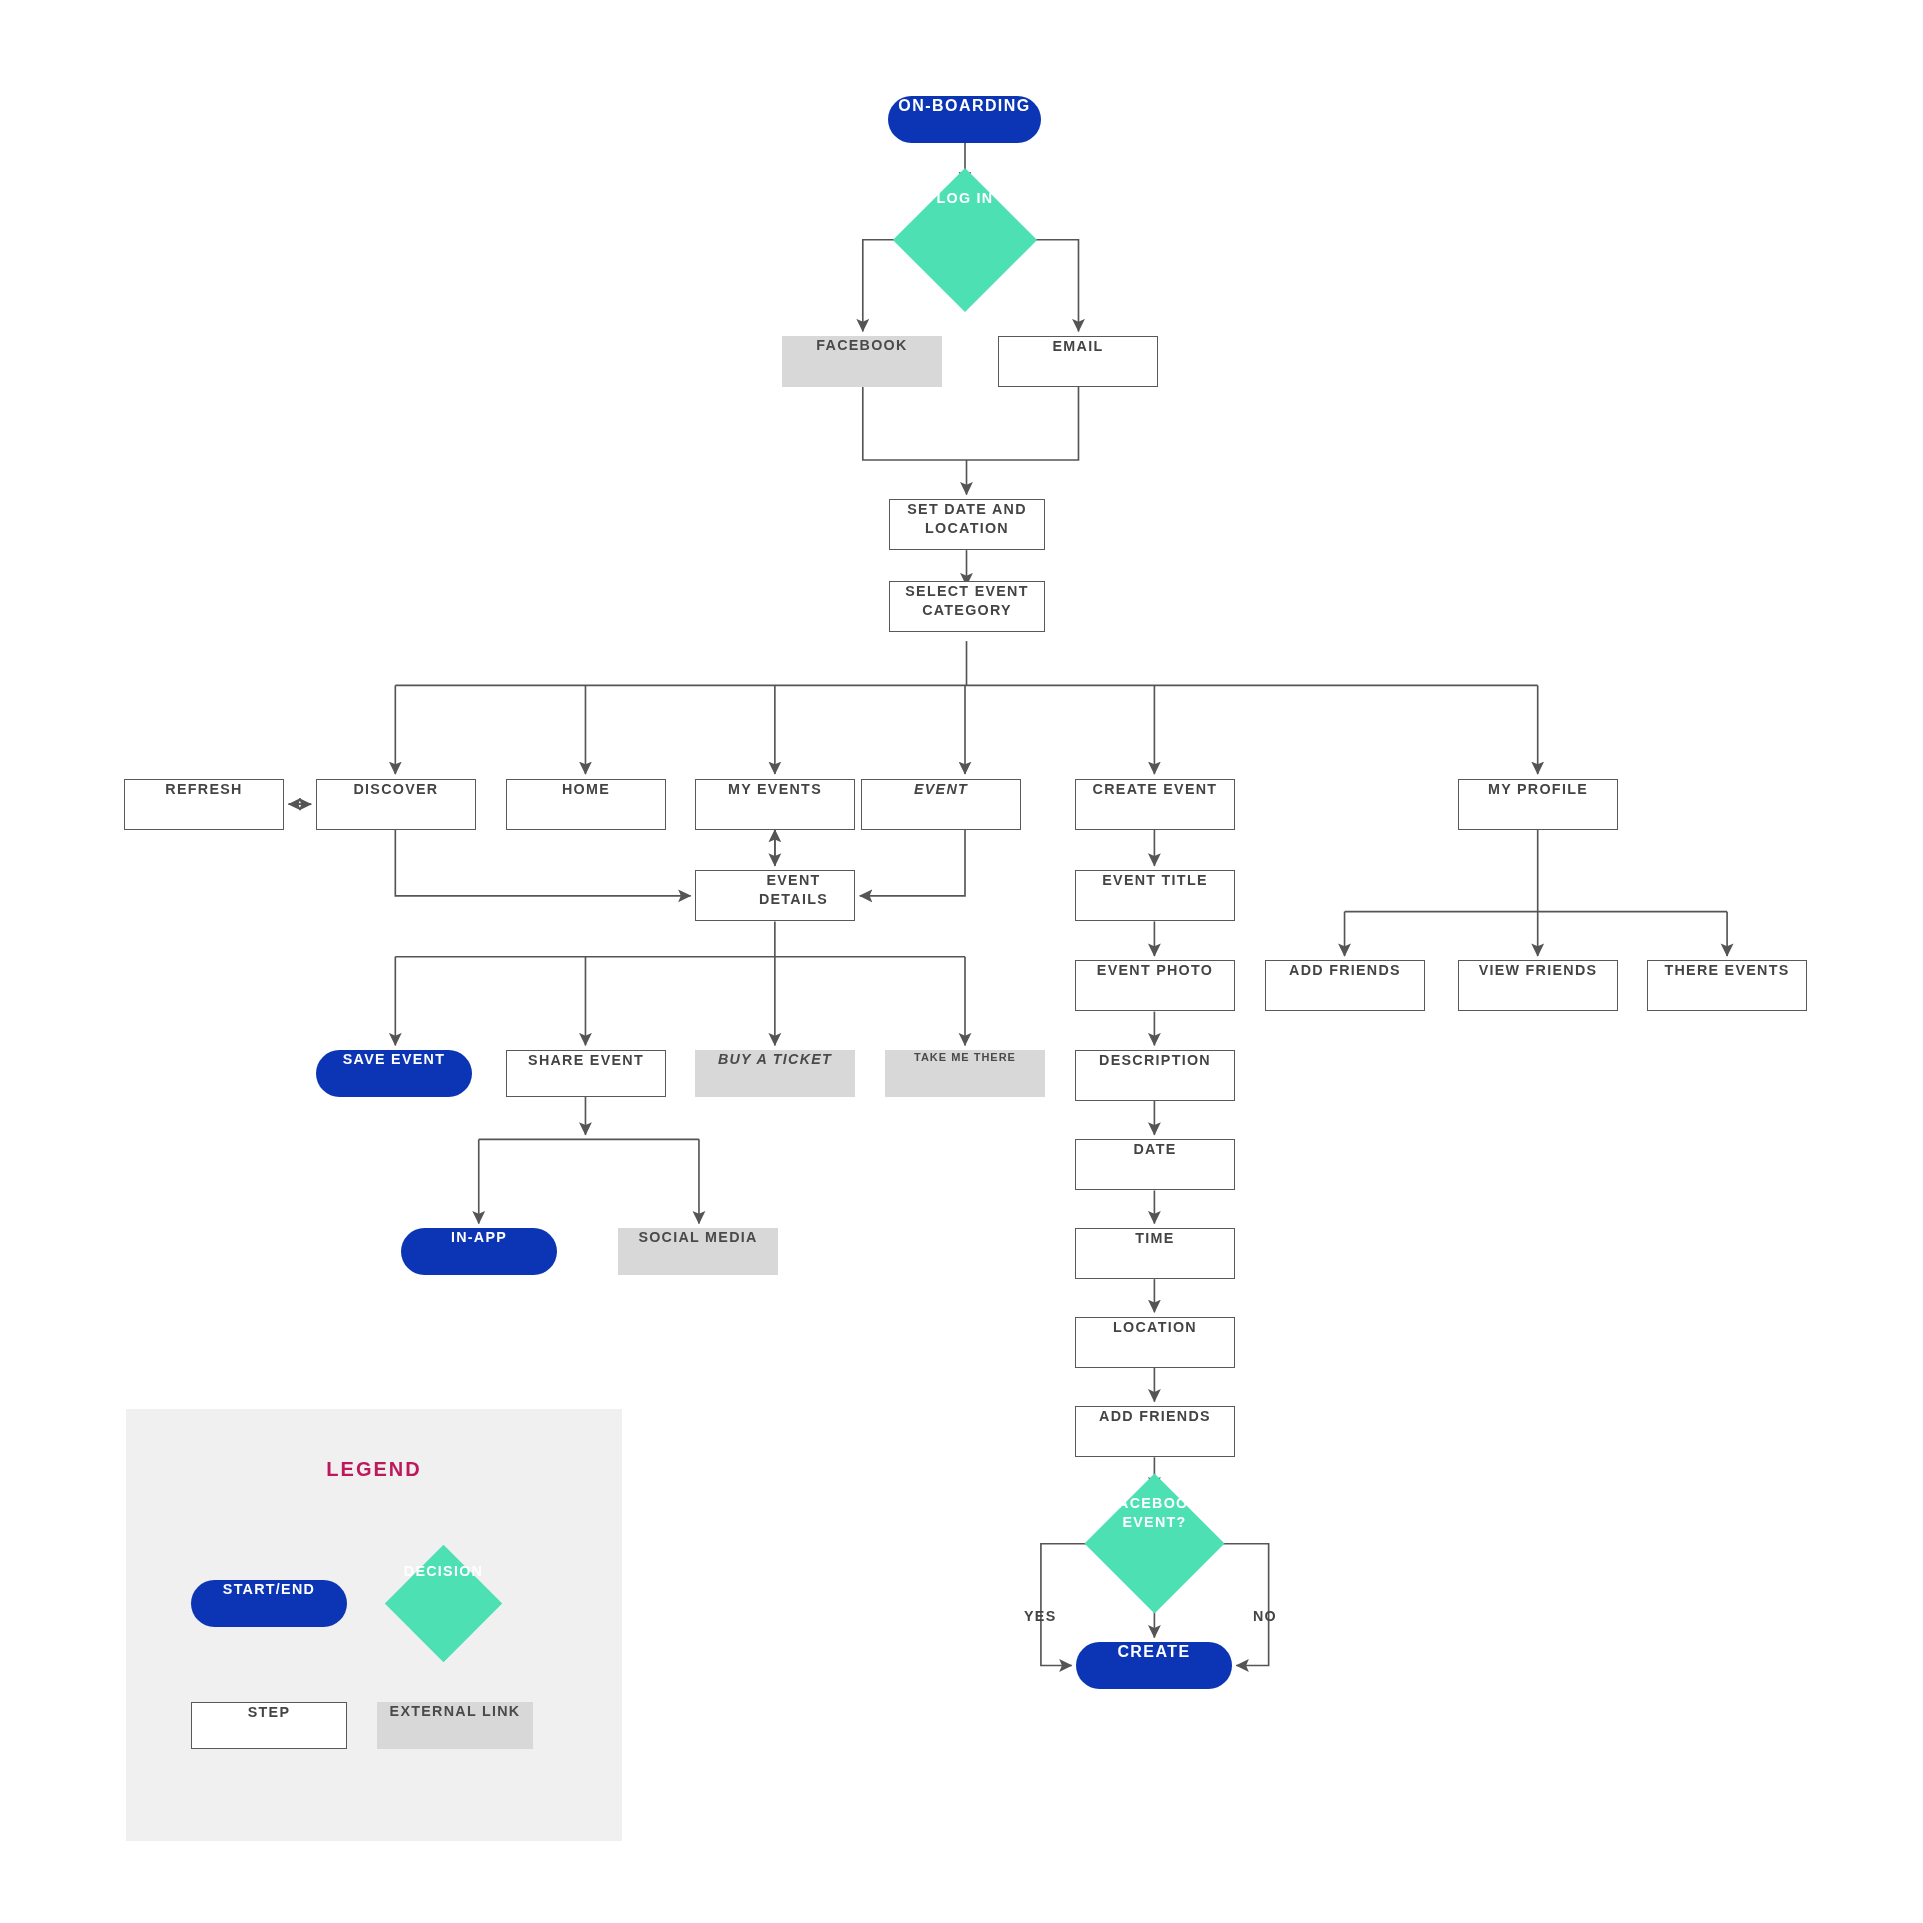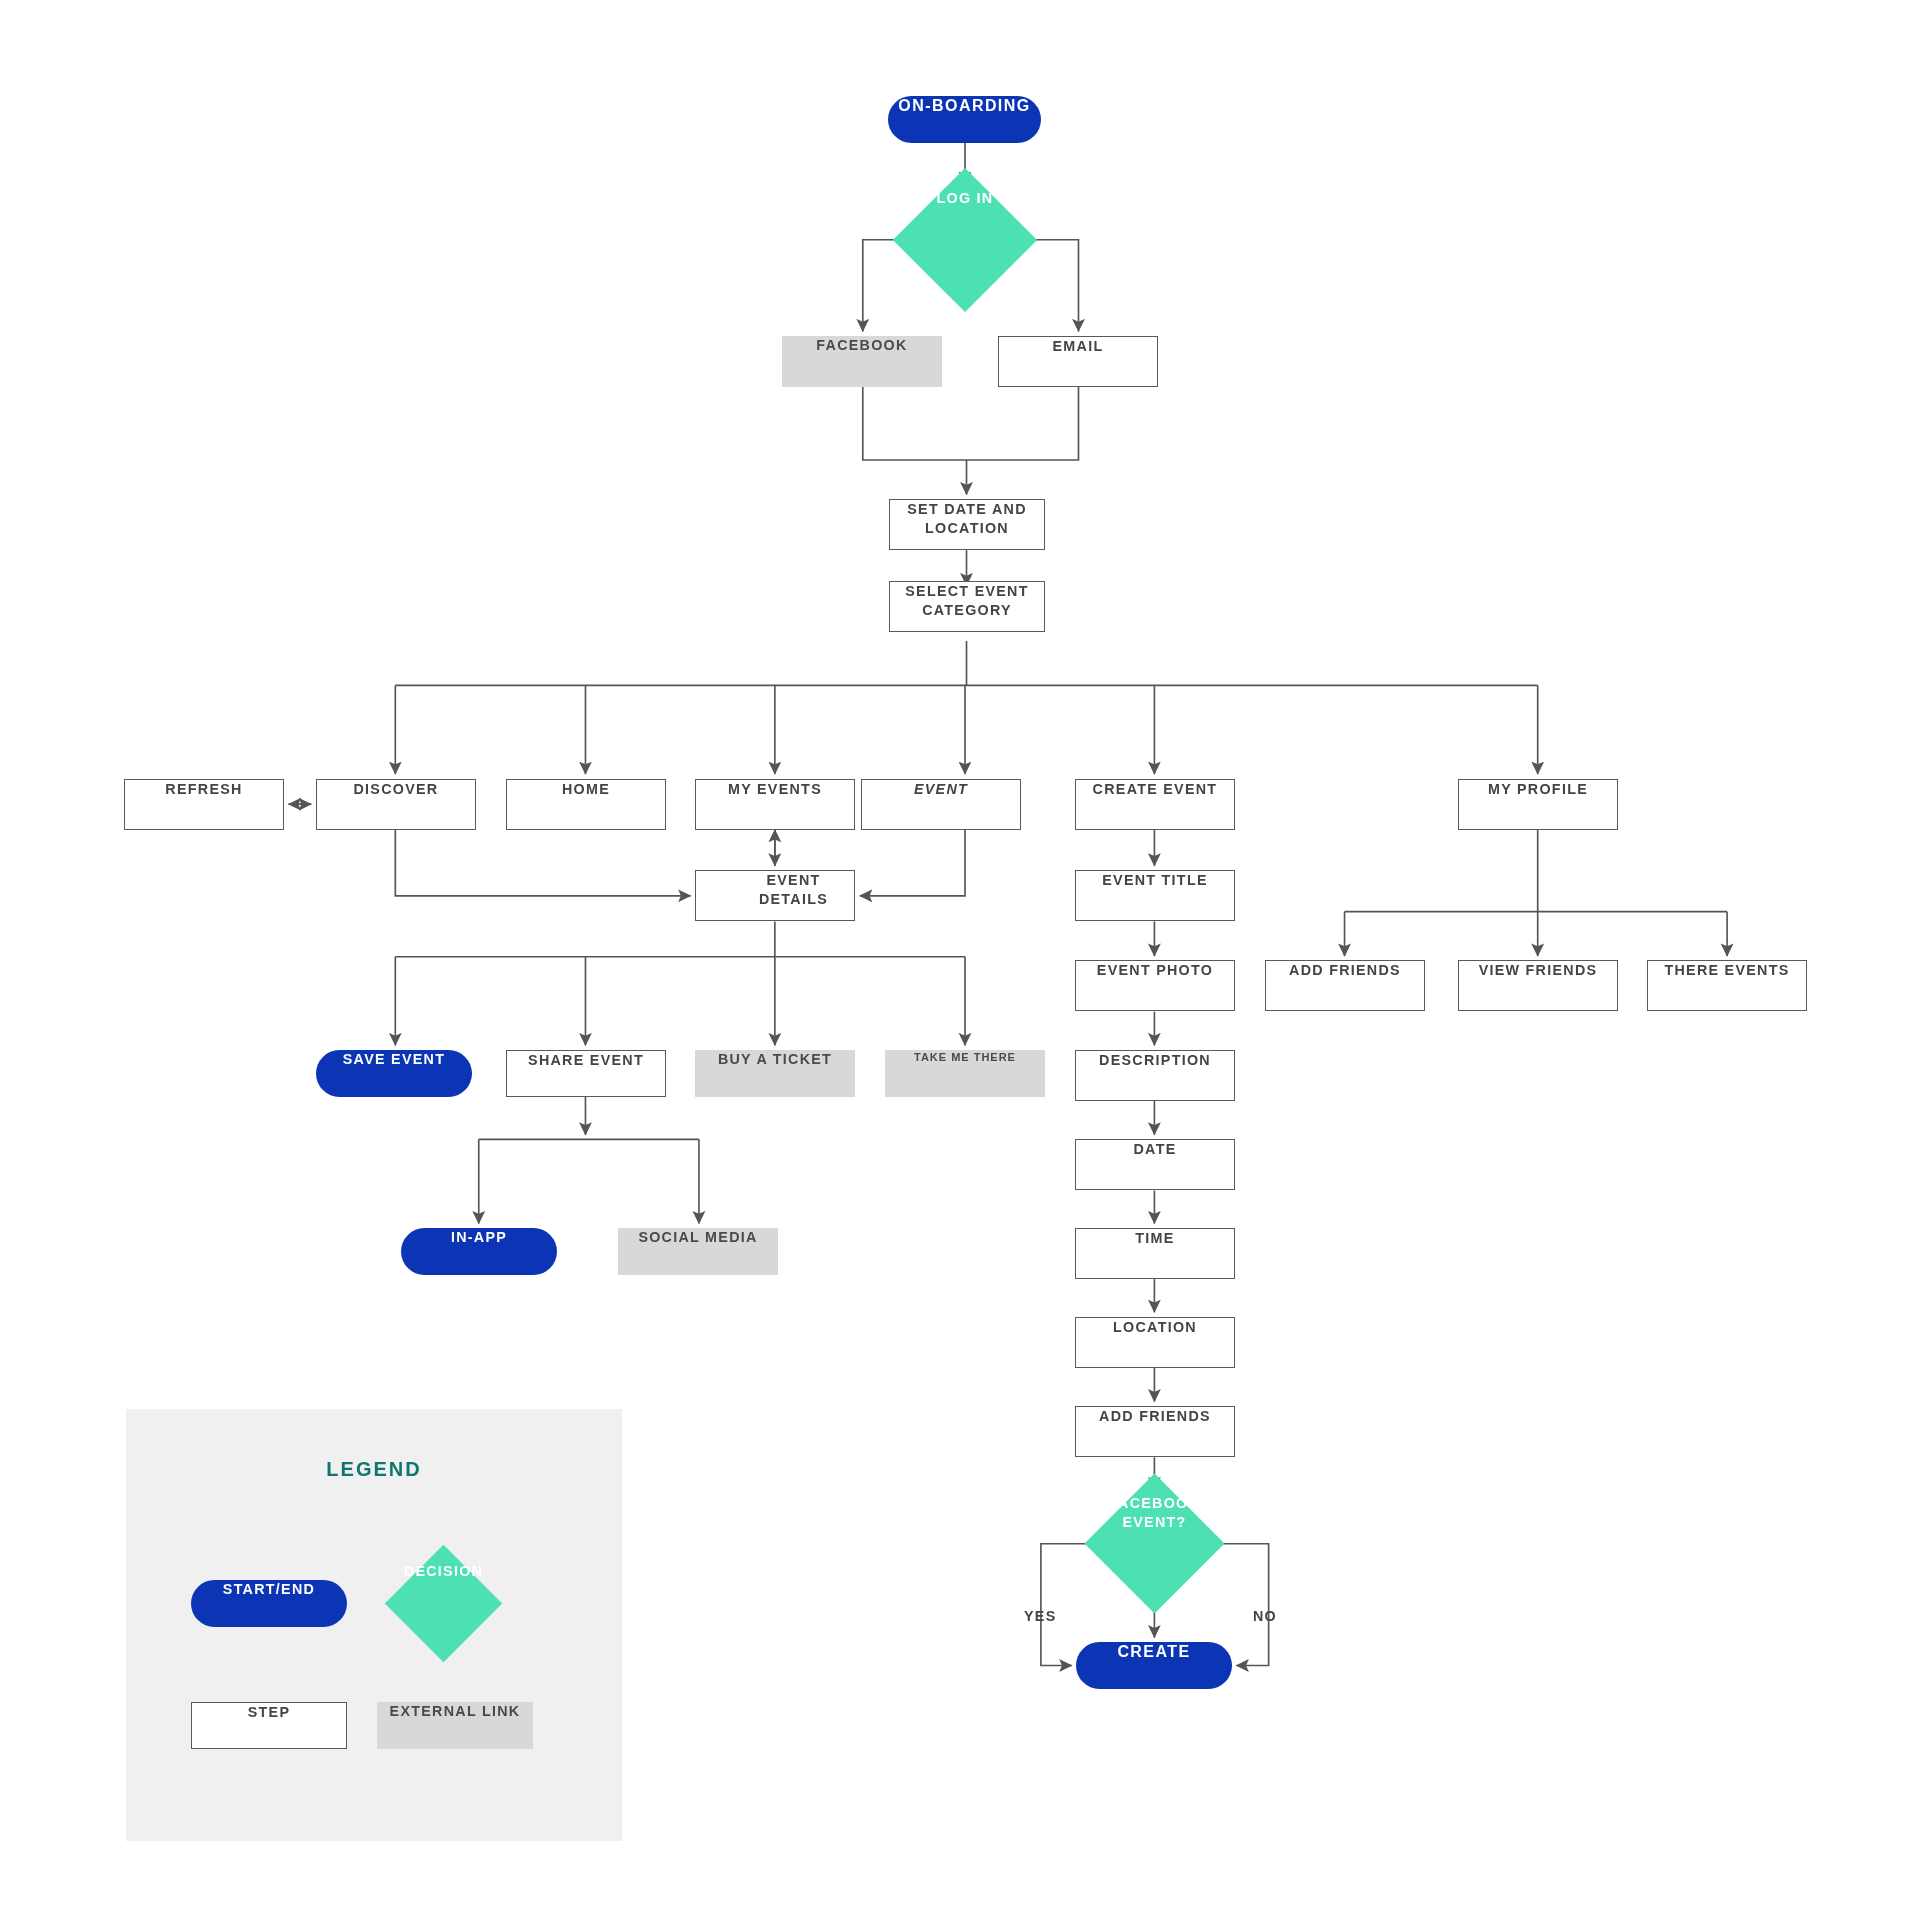--- a/index.html
+++ b/index.html
@@ -83,21 +83,21 @@
   #legend-panel {
     position: absolute;
     background: #f0f0f0;
     box-sizing: border-box;
   }
   #legend-title {
     position: absolute;
     width: 100%;
     text-align: center;
     font-weight: bold;
-    color: #0f766e;
+    color: #be185d;
     letter-spacing: 0.1em;
   }
 </style>
 </head>
 <body>
 
 <div id="canvas">
 
   <svg id="edge-layer" viewBox="0 0 2560 2560" xmlns="http://www.w3.org/2000/svg">
     <defs>
@@ -191,21 +191,21 @@
       <div class="node step" style="left: 1075px; top: 779px; width: 160px; height: 51px; font-size: 14.3px;"><span>CREATE EVENT</span></div>
       <div class="node step" style="left: 1458px; top: 779px; width: 160px; height: 51px; font-size: 14.3px;"><span>MY PROFILE</span></div>
       <div class="node step" style="left: 695px; top: 870px; width: 160px; height: 51px; font-size: 14.3px; padding-left: 37px;"><span>EVENT DETAILS</span></div>
       <div class="node step" style="left: 1075px; top: 870px; width: 160px; height: 51px; font-size: 14.3px;"><span>EVENT TITLE</span></div>
       <div class="node step" style="left: 1265px; top: 960px; width: 160px; height: 51px; font-size: 14.3px;"><span>ADD FRIENDS</span></div>
       <div class="node step" style="left: 1458px; top: 960px; width: 160px; height: 51px; font-size: 14.3px;"><span>VIEW FRIENDS</span></div>
       <div class="node step" style="left: 1647px; top: 960px; width: 160px; height: 51px; font-size: 14.3px;"><span>THERE EVENTS</span></div>
       <div class="node step" style="left: 1075px; top: 960px; width: 160px; height: 51px; font-size: 14.3px;"><span>EVENT PHOTO</span></div>
       <div class="node terminal" style="left: 316px; top: 1050px; width: 156px; height: 47px; font-size: 14.3px;"><span>SAVE EVENT</span></div>
       <div class="node step" style="left: 506px; top: 1050px; width: 160px; height: 47px; font-size: 14.3px;"><span>SHARE EVENT</span></div>
-      <div class="node external" style="left: 695px; top: 1050px; width: 160px; height: 47px; font-size: 14.3px;"><span>BUY A TICKET</span></div>
+      <div class="node external" style="left: 695px; top: 1050px; width: 160px; height: 47px; font-size: 14.3px; font-style: italic;"><span>BUY A TICKET</span></div>
       <div class="node external" style="left: 885px; top: 1050px; width: 160px; height: 47px; font-size: 11px;"><span>TAKE ME THERE</span></div>
       <div class="node step" style="left: 1075px; top: 1050px; width: 160px; height: 51px; font-size: 14.3px;"><span>DESCRIPTION</span></div>
       <div class="node step" style="left: 1075px; top: 1139px; width: 160px; height: 51px; font-size: 14.3px;"><span>DATE</span></div>
       <div class="node step" style="left: 1075px; top: 1228px; width: 160px; height: 51px; font-size: 14.3px;"><span>TIME</span></div>
       <div class="node terminal" style="left: 401px; top: 1228px; width: 156px; height: 47px; font-size: 14.3px;"><span>IN-APP</span></div>
       <div class="node external" style="left: 618px; top: 1228px; width: 160px; height: 47px; font-size: 14.3px;"><span>SOCIAL MEDIA</span></div>
       <div class="node step" style="left: 1075px; top: 1317px; width: 160px; height: 51px; font-size: 14.3px;"><span>LOCATION</span></div>
       <div class="node step" style="left: 1075px; top: 1406px; width: 160px; height: 51px; font-size: 14.3px;"><span>ADD FRIENDS</span></div>
       <div class="node decision" style="left: 1105px; top: 1494px; width: 99px; height: 99px; font-size: 14.3px;"><div class="decision-shape"></div><div class="decision-label">FACEBOOK
 EVENT?</div></div>

